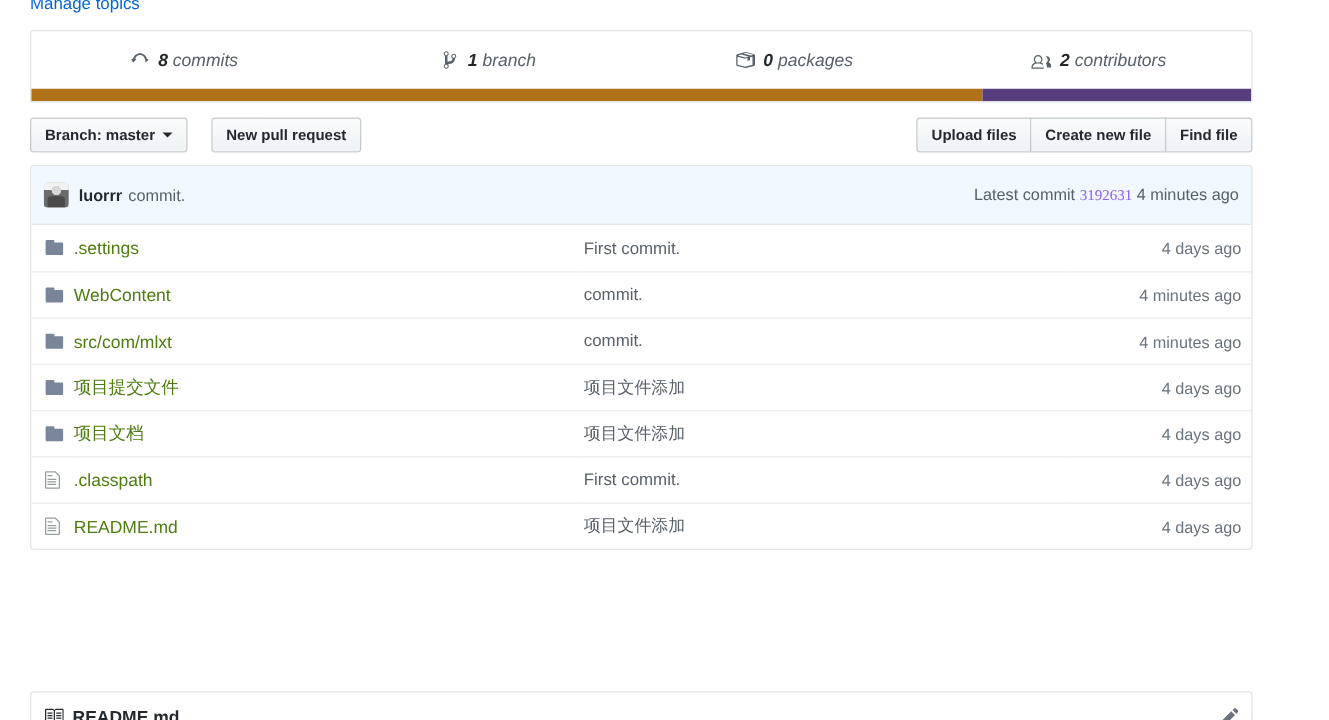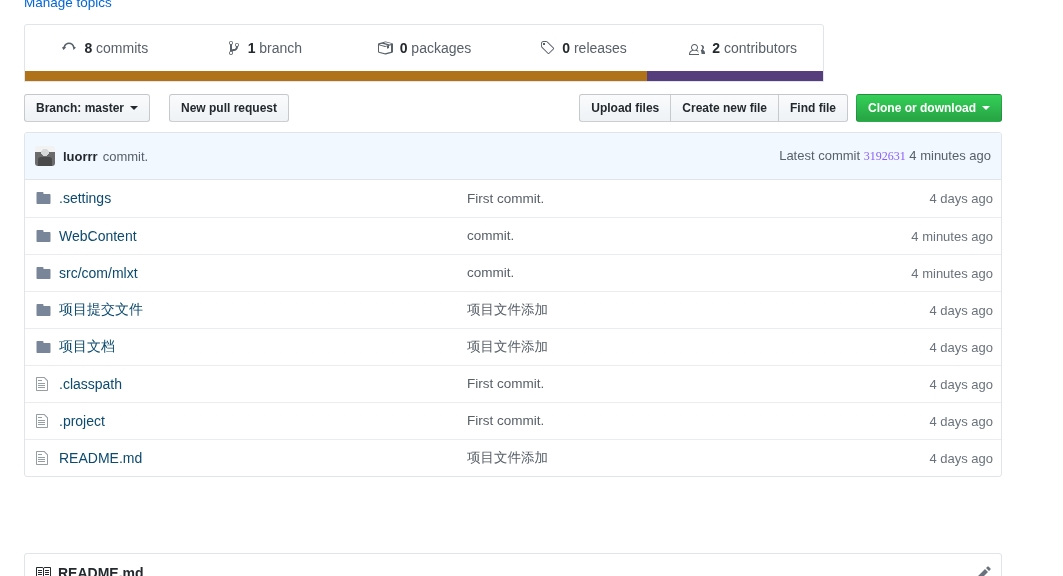--- a/index.html
+++ b/index.html
@@ -21,25 +21,26 @@
     font-size: 13.5px;
     color: #0366d6;
     cursor: pointer;
     white-space: nowrap;
   }
 
   
   .repo-overview {
     position: absolute;
     left: 24px; top: 24px;
-    width: 800px;
+    width: 978px;
     border: 1px solid #e1e4e8;
     border-radius: 3px 3px 0 0;
     background: #fff;
     overflow: hidden;
+    font-style: italic;
   }
   .numbers-summary {
     display: flex;
     list-style: none;
     margin: 0; padding: 0;
     height: 46px;
   }
   .numbers-summary li {
     flex: 1 1 0;
     display: flex;
@@ -181,21 +182,21 @@
   .files { width: 100%; border-collapse: collapse; table-layout: fixed; }
   .files tr { height: 37px; }
   .files tr + tr td { border-top: 1px solid #eaecef; }
   .files td { padding: 0; vertical-align: middle; font-size: 14px; }
   .col-icon { width: 34px; padding-left: 10px !important; }
   .col-name { width: 408px; }
   .col-msg  { width: 390px; }
   .col-age  { width: 146px; padding-right: 10px !important; text-align: right; }
   .icon-cell { display: flex; align-items: center; justify-content: flex-start; }
   .file-link {
-    color: #0c4a6e;
+    color: #4d7c0f;
     cursor: pointer;
     white-space: nowrap;
     overflow: hidden;
     text-overflow: ellipsis;
     display: block;
   }
   .msg-link {
     color: #586069;
     font-size: 13.5px;
     cursor: pointer;
@@ -266,30 +267,20 @@
               <svg class="octicon" width="16" height="16" viewBox="0 0 16 16">
                 <path d="M1 4.27v7.47c0 .45.3.84.75.97l6.5 1.73c.16.05.34.05.5 0l6.5-1.73c.45-.12.75-.52.75-.97V4.27c0-.45-.3-.84-.75-.97l-6.5-1.73a1.4 1.4 0 0 0-.5 0L1.75 3.3c-.45.12-.75.52-.75.97zm7 9.09l-6-1.59V5.31l6 1.59v6.46zM2.25 4.39l2.77-.73L11 5.26l-2.77.73-5.98-1.6zM14 11.77l-6 1.59V6.89l2-.53v2.27l2-.53V5.83l2-.53v6.47zm-1.3-7.38L6.72 2.79l2-.53 5.98 1.59-2 .54z"></path>
               </svg>
             </span>
             <span><span class="stat-num">0</span> <span>packages</span></span>
           </span>
         </li>
         <li>
           <span class="stat-link">
             <span>
-              <svg class="octicon" width="15" height="16" viewBox="0 0 15 16">
-                <path d="M7.73 1.73C7.26 1.26 6.62 1 5.96 1H3.5C2.13 1 1 2.13 1 3.5v2.47c0 .66.27 1.3.73 1.77l6.06 6.06c.39.39 1.02.39 1.41 0l4.59-4.59a.996.996 0 0 0 0-1.41L7.73 1.73zM2.38 7.09c-.31-.3-.47-.7-.47-1.13V3.5c0-.88.72-1.59 1.59-1.59h2.47c.42 0 .83.16 1.13.47l6.14 6.13-4.73 4.73-6.13-6.15zM3.01 3h2v2H3V3h.01z"></path>
-              </svg>
-            </span>
-            <span><span class="stat-num">0</span> <span>releases</span></span>
-          </span>
-        </li>
-        <li>
-          <span class="stat-link">
-            <span>
               <svg class="octicon" width="16" height="16" viewBox="0 0 16 16">
                 <path d="M9 11c.28 0 .54.04.81.06-.6-.55-1.3-.94-2.11-1.14A2.98 2.98 0 0 0 9 7.5C9 5.57 7.43 4 5.5 4S2 5.57 2 7.5c0 1.02.45 1.93 1.15 2.56C1.29 10.67 0 12.3 0 14.25V15h10v-.75c0-.69-.16-1.33-.44-1.91A3.01 3.01 0 0 1 9 11zM5.5 5C6.88 5 8 6.12 8 7.5S6.88 10 5.5 10 3 8.88 3 7.5 4.12 5 5.5 5zM1 14c.2-1.84 1.76-3.28 3.66-3.28h1.68c1.9 0 3.46 1.44 3.66 3.28H1zm11.5-9C13.88 5 15 6.12 15 7.5c0 .92-.5 1.72-1.23 2.16 1.31.56 2.23 1.86 2.23 3.38V14h-3.5v-.75c0-1.03-.31-1.98-.83-2.78.36-.14.68-.35.95-.62A3.48 3.48 0 0 0 11.5 5z"></path>
               </svg>
             </span>
             <span><span class="stat-num">2</span> <span>contributors</span></span>
           </span>
         </li>
       </ul>
     <div class="language-bar" id="language-bar">
         <span title="Java" style="background: rgb(176, 114, 25); width: 78%;"></span>
@@ -303,24 +294,20 @@
       <span class="caret"></span>
     </div>
     <div class="btn new-pr">New pull request</div>
 
     <div class="right-group">
       <div class="btn-group">
         <div class="btn">Upload files</div>
         <div class="btn">Create new file</div>
         <div class="btn">Find file</div>
       </div>
-      <div class="btn btn-primary">
-        <span>Clone or download</span>
-        <span class="caret"></span>
-      </div>
     </div>
   </div>
 
   <div class="file-wrap">
 
     <div class="commit-tease">
       <div class="avatar"></div>
       <span class="commit-author">luorrr</span>
       <span class="commit-title">commit.</span>
       <span class="commit-meta">
@@ -415,36 +402,20 @@
           <tr>
             <td class="col-icon">
               <span class="icon-cell">
                 <svg class="icon-file" width="14" height="16" viewBox="0 0 12 16">
                   <path d="M6 5H2V4h4v1zM2 8h7V7H2v1zm0 2h7V9H2v1zm0 2h7v-1H2v1zm10-7.5V14c0 .55-.45 1-1 1H1c-.55 0-1-.45-1-1V2c0-.55.45-1 1-1h7.5L12 4.5zM11 5L8 2H1v12h10V5z"></path>
                 </svg>
               </span>
             </td>
             <td class="col-name">
               <span class="file-link">.classpath</span>
-            </td>
-            <td class="col-msg">
-              <span class="msg-link">First commit.</span>
-            </td>
-            <td class="col-age"><span class="age">4 days ago</span></td>
-          </tr>
-          <tr>
-            <td class="col-icon">
-              <span class="icon-cell">
-                <svg class="icon-file" width="14" height="16" viewBox="0 0 12 16">
-                  <path d="M6 5H2V4h4v1zM2 8h7V7H2v1zm0 2h7V9H2v1zm0 2h7v-1H2v1zm10-7.5V14c0 .55-.45 1-1 1H1c-.55 0-1-.45-1-1V2c0-.55.45-1 1-1h7.5L12 4.5zM11 5L8 2H1v12h10V5z"></path>
-                </svg>
-              </span>
-            </td>
-            <td class="col-name">
-              <span class="file-link">.project</span>
             </td>
             <td class="col-msg">
               <span class="msg-link">First commit.</span>
             </td>
             <td class="col-age"><span class="age">4 days ago</span></td>
           </tr>
           <tr>
             <td class="col-icon">
               <span class="icon-cell">
                 <svg class="icon-file" width="14" height="16" viewBox="0 0 12 16">

